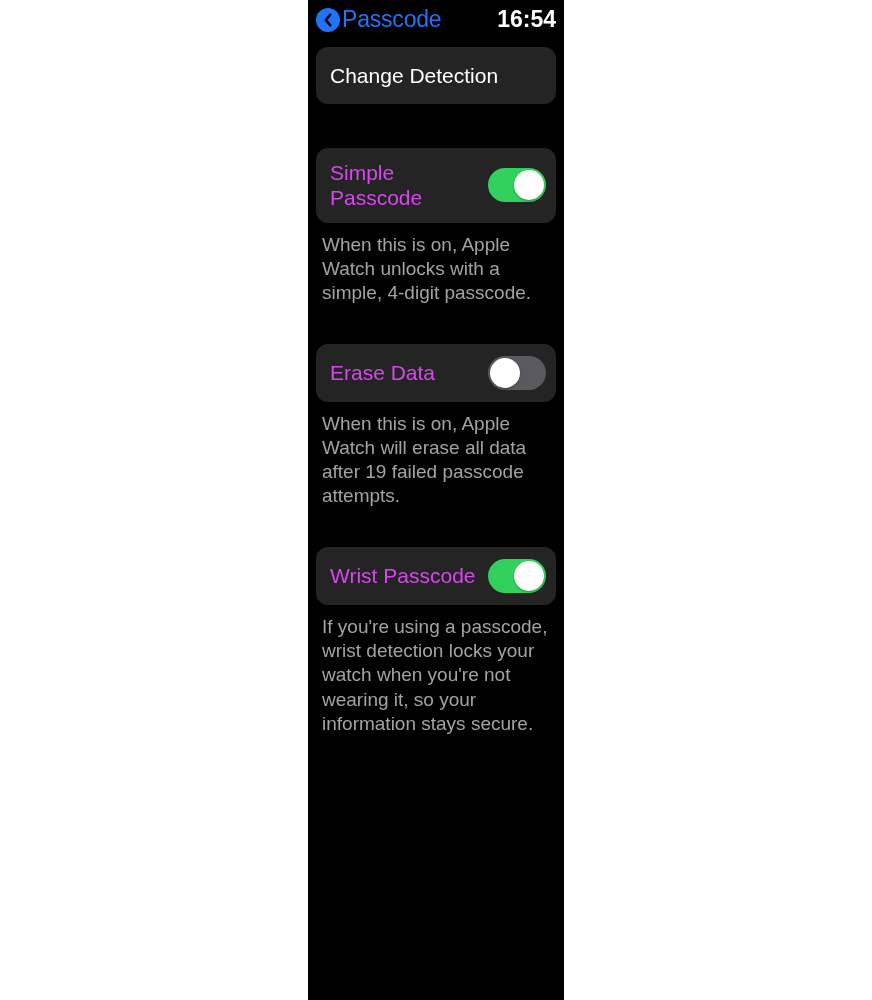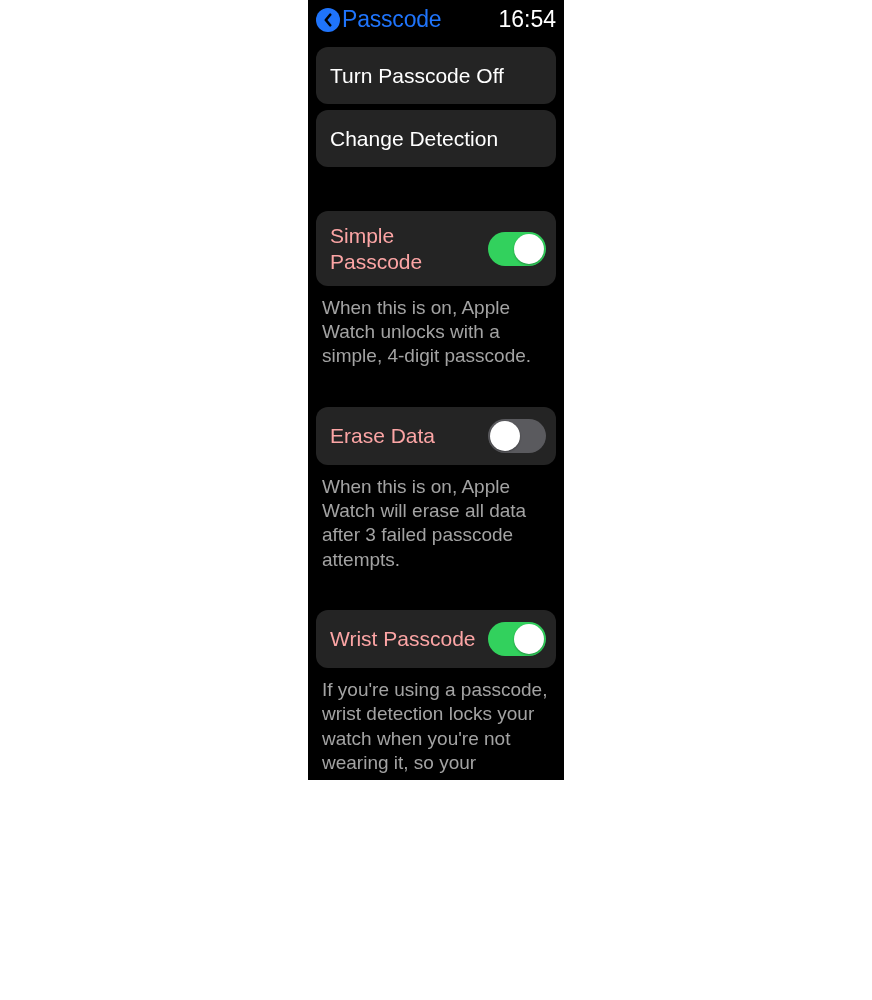--- a/index.html
+++ b/index.html
@@ -10,21 +10,21 @@
     body {
       width: 872px;
       height: 1000px;
       background: #ffffff;
       display: flex;
       justify-content: center;
       font-family: -apple-system, BlinkMacSystemFont, "SF Pro Text", "Helvetica Neue", Arial, sans-serif;
     }
     .watch-screen {
       width: 256px;
-      height: 780px;
+      height: 1000px;
       background: #000000;
       color: #ffffff;
       padding: 4px 8px 8px 8px;
       overflow: hidden;
     }
     .header {
       display: flex;
       align-items: center;
       justify-content: space-between;
       padding: 2px 0 8px 0;
@@ -50,21 +50,21 @@
     }
     .header-title {
       color: #1f74fb;
       font-size: 23px;
       font-weight: 500;
       letter-spacing: -0.2px;
     }
     .header-time {
       color: #ffffff;
       font-size: 23px;
-      font-weight: 400;
+      font-weight: 700;
     }
     .button-cell {
       background: #242424;
       border-radius: 12px;
       padding: 16px 14px;
       margin-bottom: 6px;
       font-size: 21px;
       line-height: 1.2;
       color: #ffffff;
       font-weight: 400;
@@ -78,21 +78,21 @@
       border-radius: 12px;
       padding: 12px 10px 12px 14px;
       display: flex;
       align-items: center;
       justify-content: space-between;
       gap: 12px;
     }
     .toggle-label {
       font-size: 21px;
       line-height: 1.2;
-      color: #fca5a5;
+      color: #d946ef;
       font-weight: 400;
     }
     .toggle {
       position: relative;
       width: 58px;
       height: 34px;
       border-radius: 17px;
       flex-shrink: 0;
       cursor: pointer;
     }
@@ -135,42 +135,41 @@
       <div class="back-circle">
         <svg viewBox="0 0 10 16" fill="none">
           <path d="M7.5 2 L2.5 8 L7.5 14" stroke="#000000" stroke-width="3" stroke-linecap="round" stroke-linejoin="round"></path>
         </svg>
       </div>
       <div class="header-title">Passcode</div>
     </div>
     <div class="header-time">16:54</div>
   </div>
 
-  <div class="button-cell">Turn Passcode Off</div>
   <div class="button-cell">Change Detection</div>
 
   <div class="section-gap"></div>
 
   <div class="toggle-cell">
     <div class="toggle-label">Simple Passcode</div>
     <div class="toggle on">
       <div class="toggle-knob"></div>
     </div>
   </div>
   <div class="description">When this is on, Apple Watch unlocks with a simple, 4-digit passcode.</div>
 
   <div class="section-gap"></div>
 
   <div class="toggle-cell">
     <div class="toggle-label">Erase Data</div>
     <div class="toggle off">
       <div class="toggle-knob"></div>
     </div>
   </div>
-  <div class="description">When this is on, Apple Watch will erase all data after 3 failed passcode attempts.</div>
+  <div class="description">When this is on, Apple Watch will erase all data after 19 failed passcode attempts.</div>
 
   <div class="section-gap"></div>
 
   <div class="toggle-cell">
     <div class="toggle-label">Wrist Passcode</div>
     <div class="toggle on">
       <div class="toggle-knob"></div>
     </div>
   </div>
   <div class="description">If you're using a passcode, wrist detection locks your watch when you're not wearing it, so your information stays secure.</div>

